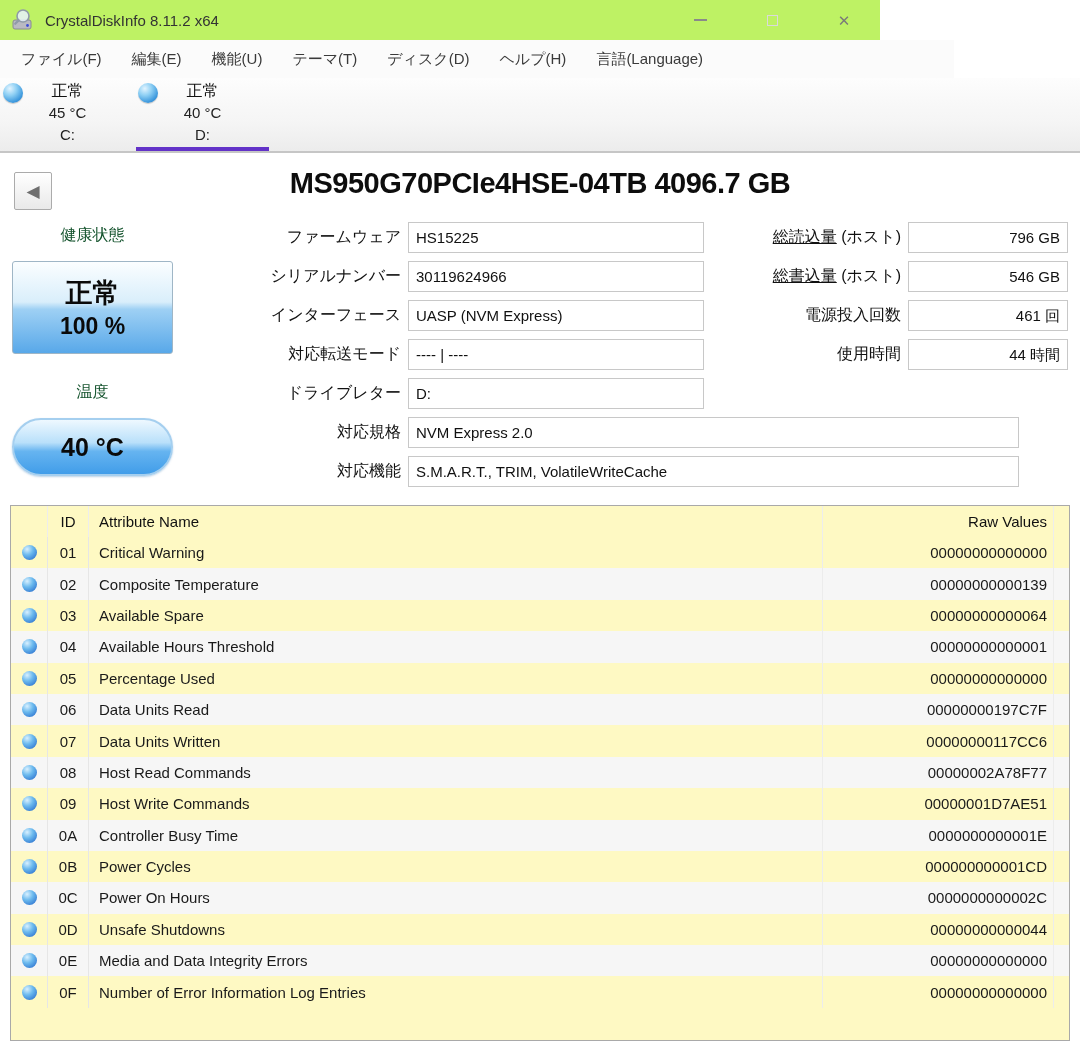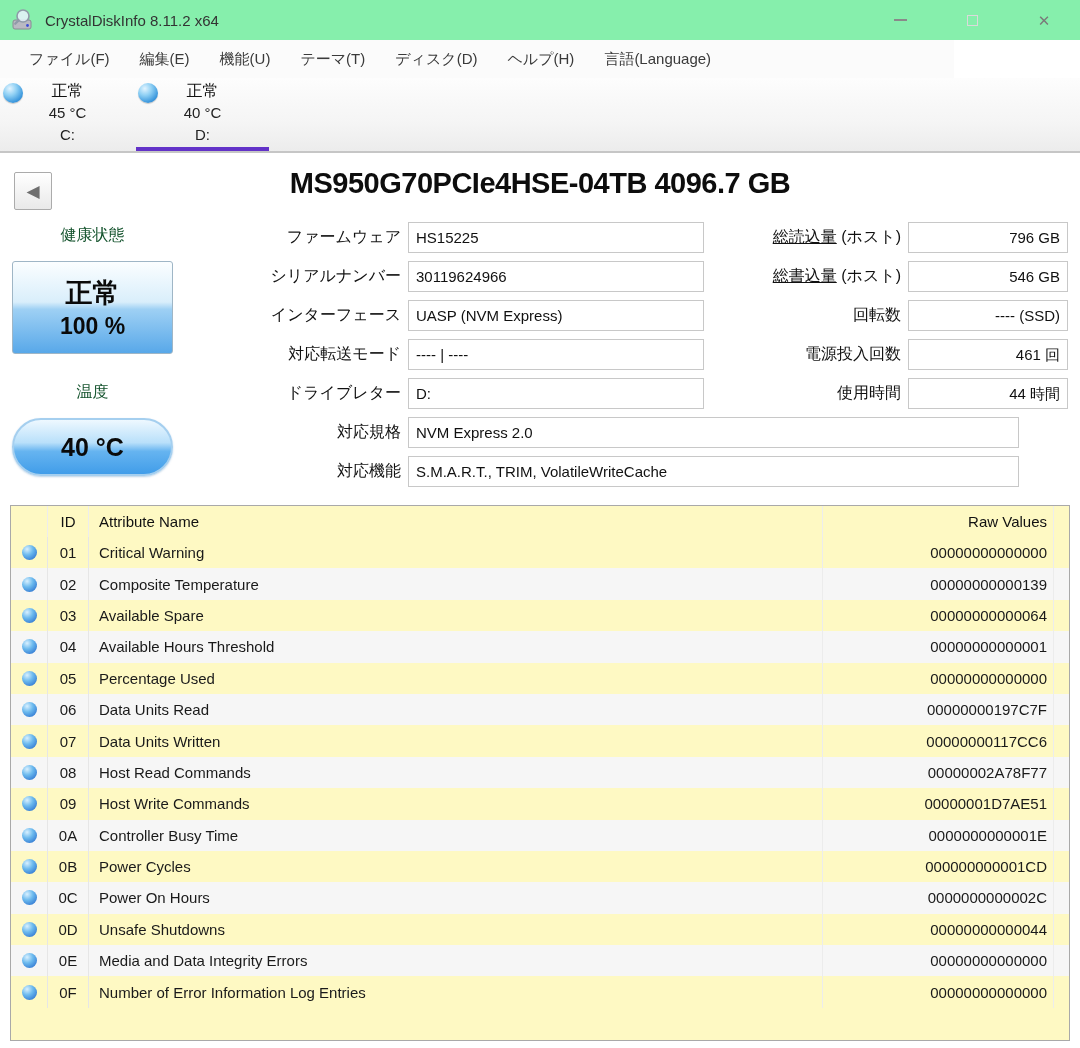--- a/index.html
+++ b/index.html
@@ -3,32 +3,32 @@
 <meta charset="utf-8">
 <style>
   * { margin:0; padding:0; box-sizing:border-box; }
   html,body { width:1080px; height:1048px; }
   body {
     position:relative; background:#fff; overflow:hidden;
     font-family:"Liberation Sans","DejaVu Sans",sans-serif;
     color:#1a1a1a; font-size:15px;
   }
   
-  .titlebar { position:absolute; left:0; top:0; width:1080px; height:40px;
-    background:#86efac; display:flex; align-items:center; }
+  .titlebar { position:absolute; left:0; top:0; width:880px; height:40px;
+    background:#bef264; display:flex; align-items:center; }
   .app-icon { margin-left:10px; width:26px; height:26px; }
   .app-title { margin-left:9px; font-size:15px; color:#333; }
   .win-controls { position:absolute; right:0; top:0; height:40px; display:flex; }
   .win-btn { width:72px; height:40px; display:flex; align-items:center; justify-content:center; }
   .glyph-min { display:block; width:13px; border-top:2px solid #8a8a8a; }
   .glyph-max { display:block; width:11px; height:11px; border:1px solid #dadada; }
   .glyph-close { font-size:15px; color:#7a7a7a; line-height:1; }
   
   .menubar { position:absolute; left:0; top:40px; width:954px; height:38px;
-    background:#fbfbfb; display:flex; align-items:stretch; padding-left:14px; }
+    background:#fbfbfb; display:flex; align-items:stretch; padding-left:6px; }
   .menu-item { padding:0 15px; line-height:38px; font-size:15px; color:#3a3a3a; cursor:default; }
   
   .diskstrip { position:absolute; left:0; top:78px; width:1080px; height:75px;
     background:linear-gradient(180deg,#fdfdfd 0%,#f5f5f5 60%,#ececec 100%);
     border-bottom:2px solid #c6c6c6; display:flex; }
   .disk-tab { position:relative; width:135px; height:100%; text-align:center; padding-top:2px; }
   .orb { position:absolute; left:3px; top:5px; width:20px; height:20px; border-radius:50%;
     background:radial-gradient(circle at 34% 28%, #e2f4ff 0%, #8fd0f4 35%, #3f9ade 70%, #1d6cb5 100%);
     box-shadow:0 1px 1px rgba(0,0,0,.2); }
   .disk-status { display:block; line-height:22px; font-size:16px; color:#111; }
@@ -206,24 +206,20 @@
       <div class="field-row">
         <div class="field-label"><span class="underl">総読込量</span><span> (ホスト)</span></div>
         <div class="fbox">796 GB</div>
       </div>
 
       <div class="field-row">
         <div class="field-label"><span class="underl">総書込量</span><span> (ホスト)</span></div>
         <div class="fbox">546 GB</div>
       </div>
 
-      <div class="field-row">
-        <div class="field-label"><span>回転数</span><span></span></div>
-        <div class="fbox">---- (SSD)</div>
-      </div>
 
       <div class="field-row">
         <div class="field-label"><span>電源投入回数</span><span></span></div>
         <div class="fbox">461 回</div>
       </div>
 
       <div class="field-row">
         <div class="field-label"><span>使用時間</span><span></span></div>
         <div class="fbox">44 時間</div>
       </div>

